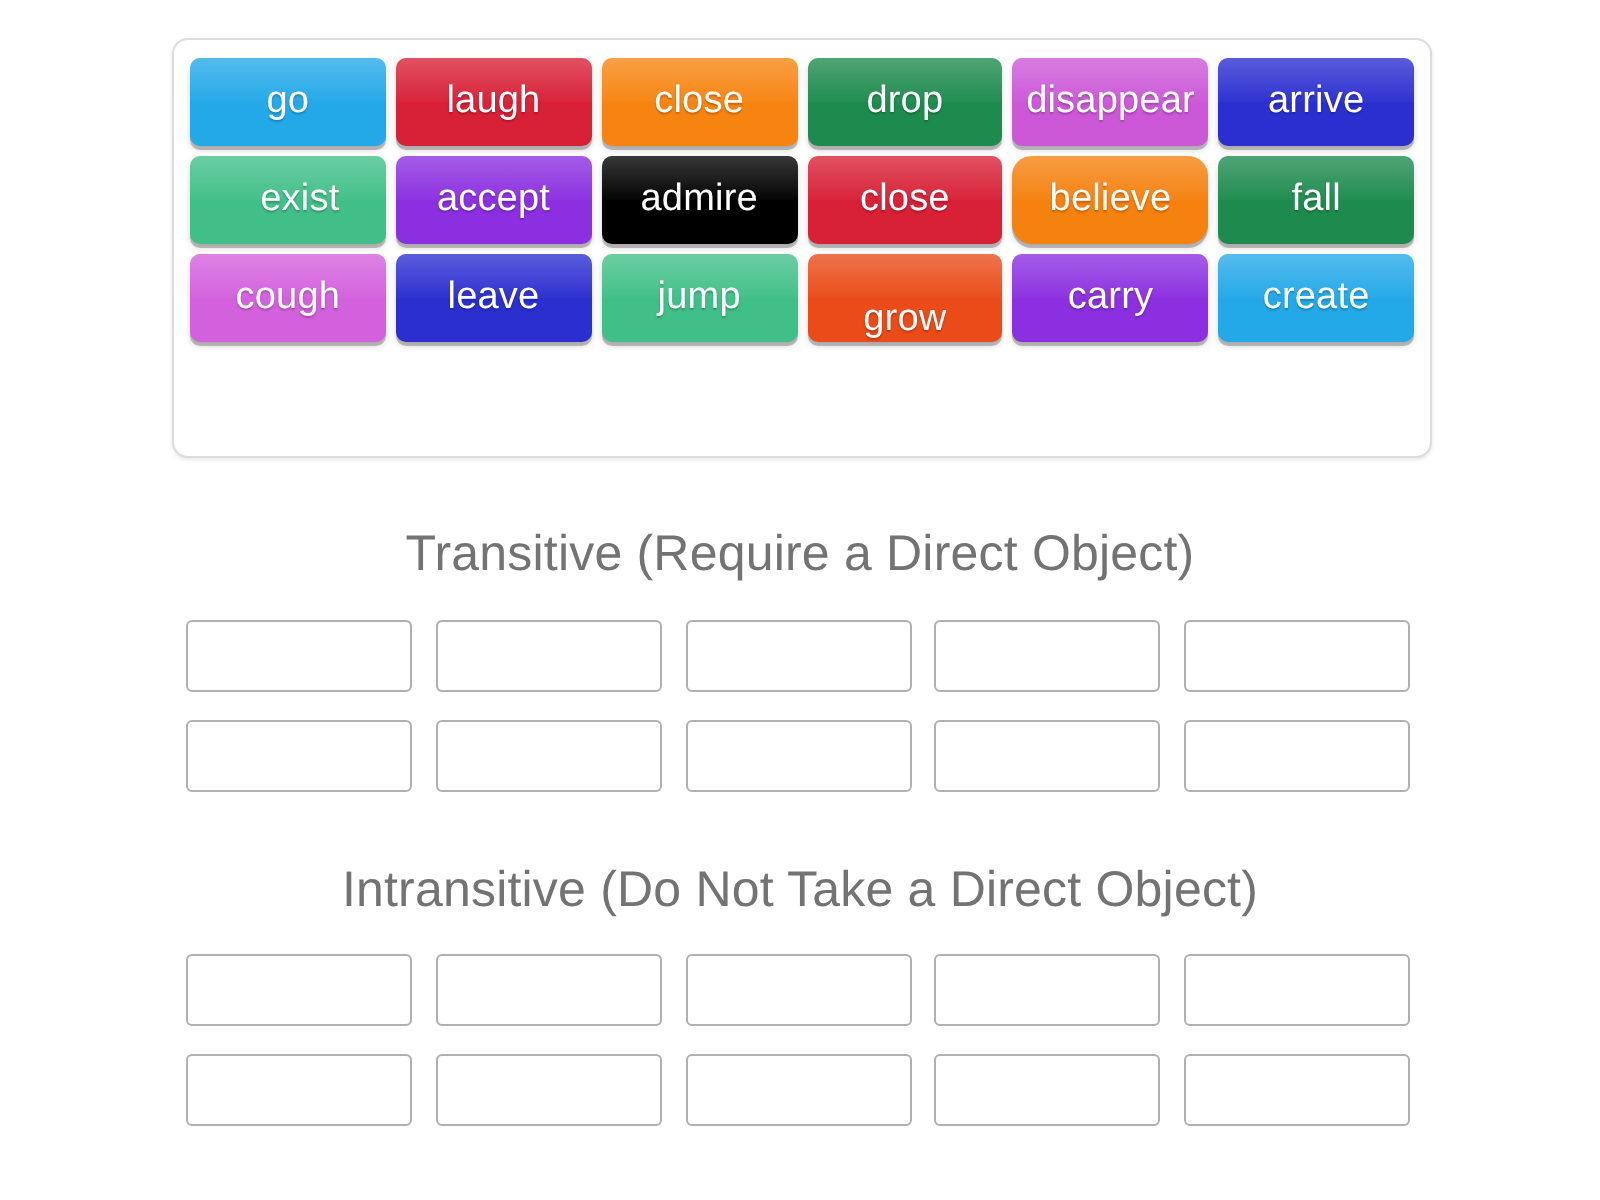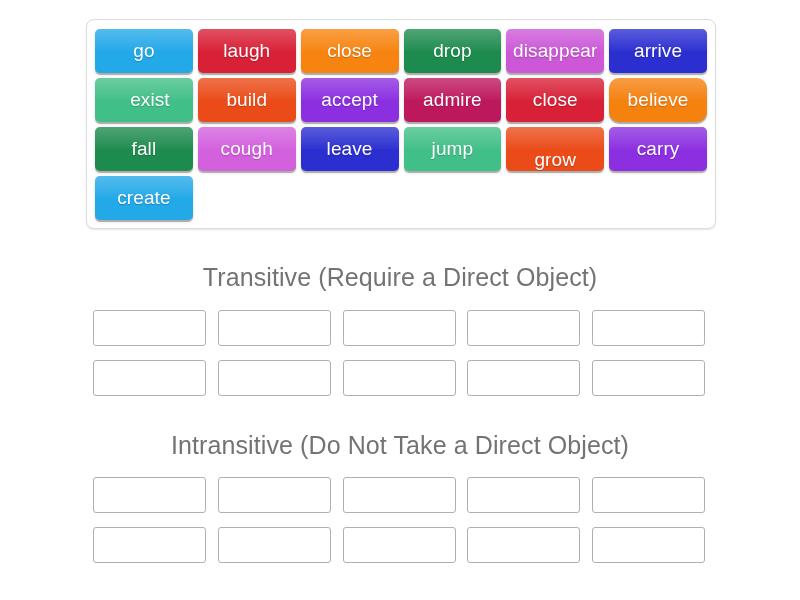--- a/index.html
+++ b/index.html
@@ -135,27 +135,24 @@
       <div class="tile" style="background-color: rgb(204, 88, 216);">
         <span class="tile-label">disappear</span>
       </div>
 
       <div class="tile" style="background-color: rgb(43, 47, 208); text-align: right;">
         <span class="tile-label">arrive</span>
       </div>
       <div class="tile" style="background-color: rgb(65, 191, 136); padding-left: 12px;">
         <span class="tile-label">exist</span>
       </div>
-      <div class="tile" style="background-color: rgb(234, 75, 24);">
-        <span class="tile-label">build</span>
-      </div>
       <div class="tile" style="background-color: rgb(139, 47, 224);">
         <span class="tile-label">accept</span>
       </div>
-      <div class="tile" style="background-color: #be185d;">
+      <div class="tile" style="background-color: #000000;">
         <span class="tile-label">admire</span>
       </div>
 
       <div class="tile" style="background-color: rgb(216, 32, 54);">
         <span class="tile-label">close</span>
       </div>
       <div class="tile" style="background-color: rgb(245, 129, 15); border-radius: 10px;">
         <span class="tile-label">believe</span>
       </div>
       <div class="tile" style="background-color: rgb(30, 139, 78);">

